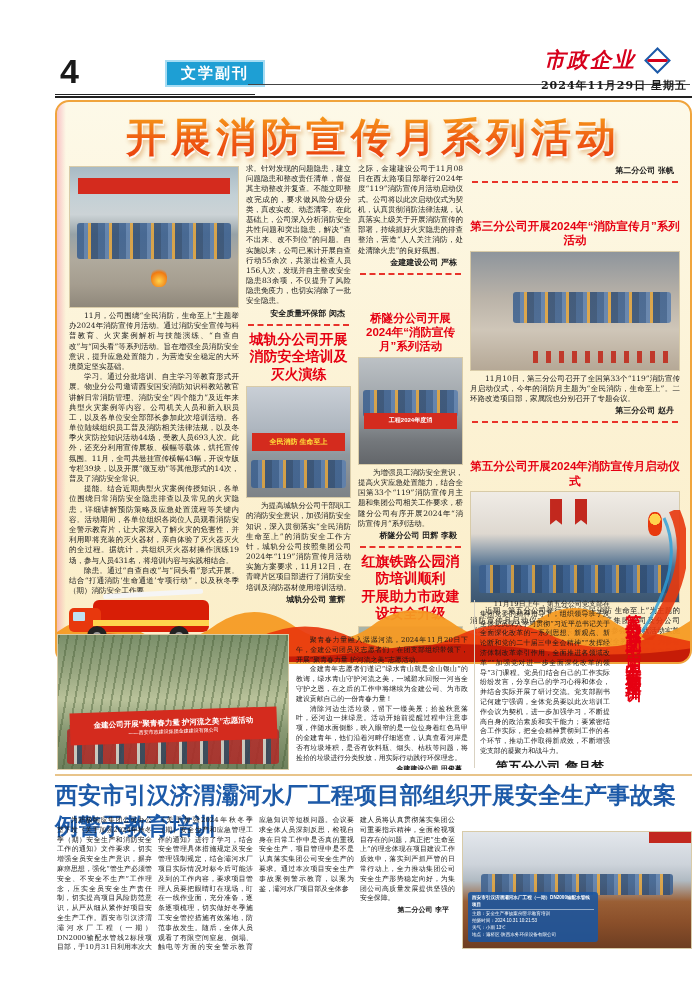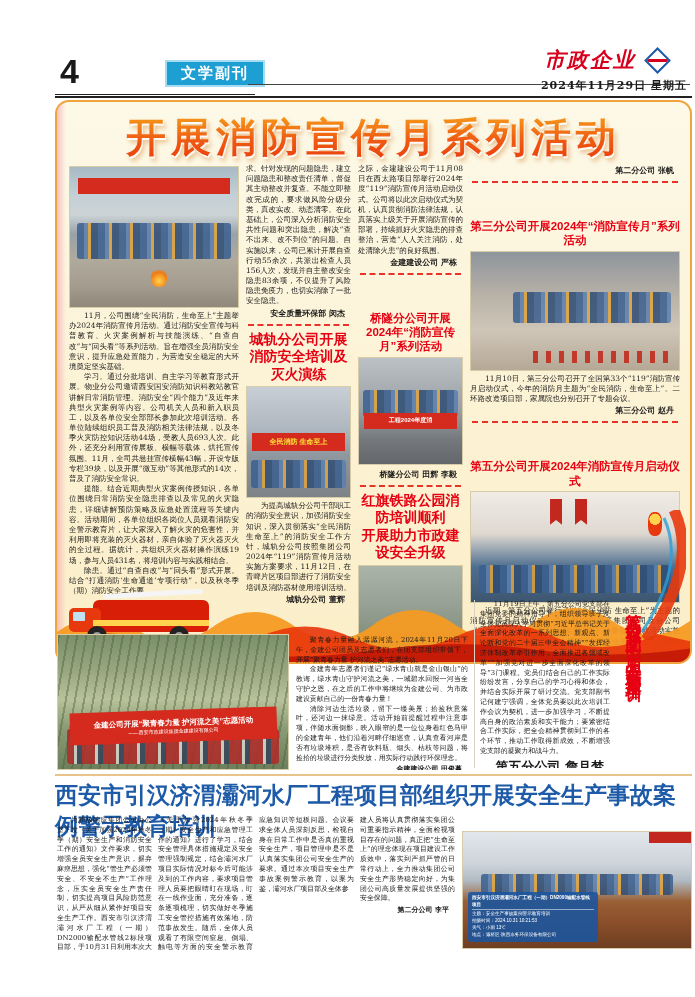--- a/index.html
+++ b/index.html
@@ -160,20 +160,23 @@
         <div class="bodytxt">
             <p class="nolede">之际，金建建设公司于11月08日在西太路项目部举行2024年度“119”消防宣传月活动启动仪式。公司将以此次启动仪式为契机，认真贯彻消防法律法规，认真落实上级关于开展消防宣传的部署，持续抓好火灾隐患的排查整治，营造“人人关注消防，处处清除火患”的良好氛围。</p>
           </div>
         <div class="sig">金建建设公司 严栋</div>
         <div class="dash"></div>
         <div class="art-h small">桥隧分公司开展2024年“消防宣传月”系列活动</div>
         <div class="photo ph-banner-out">
           <div class="crowd-strip" style="top:30%;"></div>
           <div class="banner-strip" style="top:52%;height:15%;font-size:6px;color:#fff;">工程2024年度消</div>
         </div>
+        <div class="bodytxt">
+            <p>为增强员工消防安全意识，提高火灾应急处置能力，结合全国第33个“119”消防宣传月主题和集团公司相关工作要求，桥隧分公司有序开展2024年“消防宣传月”系列活动。</p>
+          </div>
         <div class="sig">桥隧分公司 田辉 李毅</div>
         <div class="dash"></div>
         <div class="art-h">
           <div>红旗铁路公园消防培训顺利</div>
           <div>开展助力市政建设安全升级</div>
         </div>
         <div class="photo ph-smoke">
           
           
         </div>

